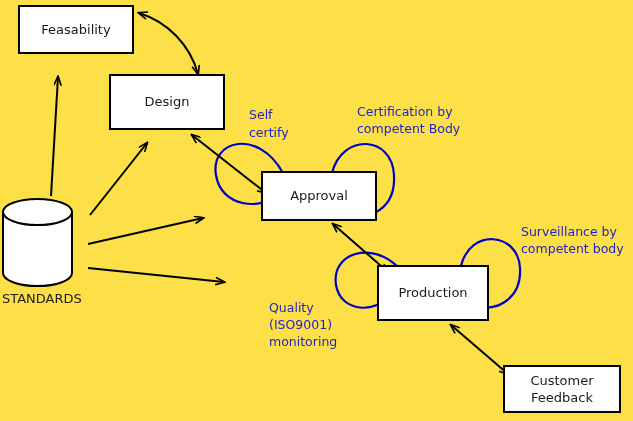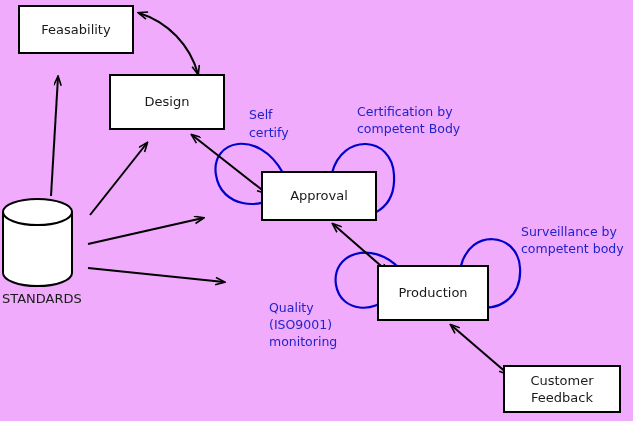--- a/index.html
+++ b/index.html
@@ -7,21 +7,21 @@
     padding: 0;
     background: #ffffff;
   }
   body {
     font-family: "DejaVu Sans", sans-serif;
   }
   #diagram-root {
     position: relative;
     width: 633px;
     height: 421px;
-    background: #f0abfc;
+    background: #fde047;
     overflow: hidden;
   }
   svg.canvas {
     position: absolute;
     top: 0;
     left: 0;
     width: 633px;
     height: 421px;
   }
   .node-box {

